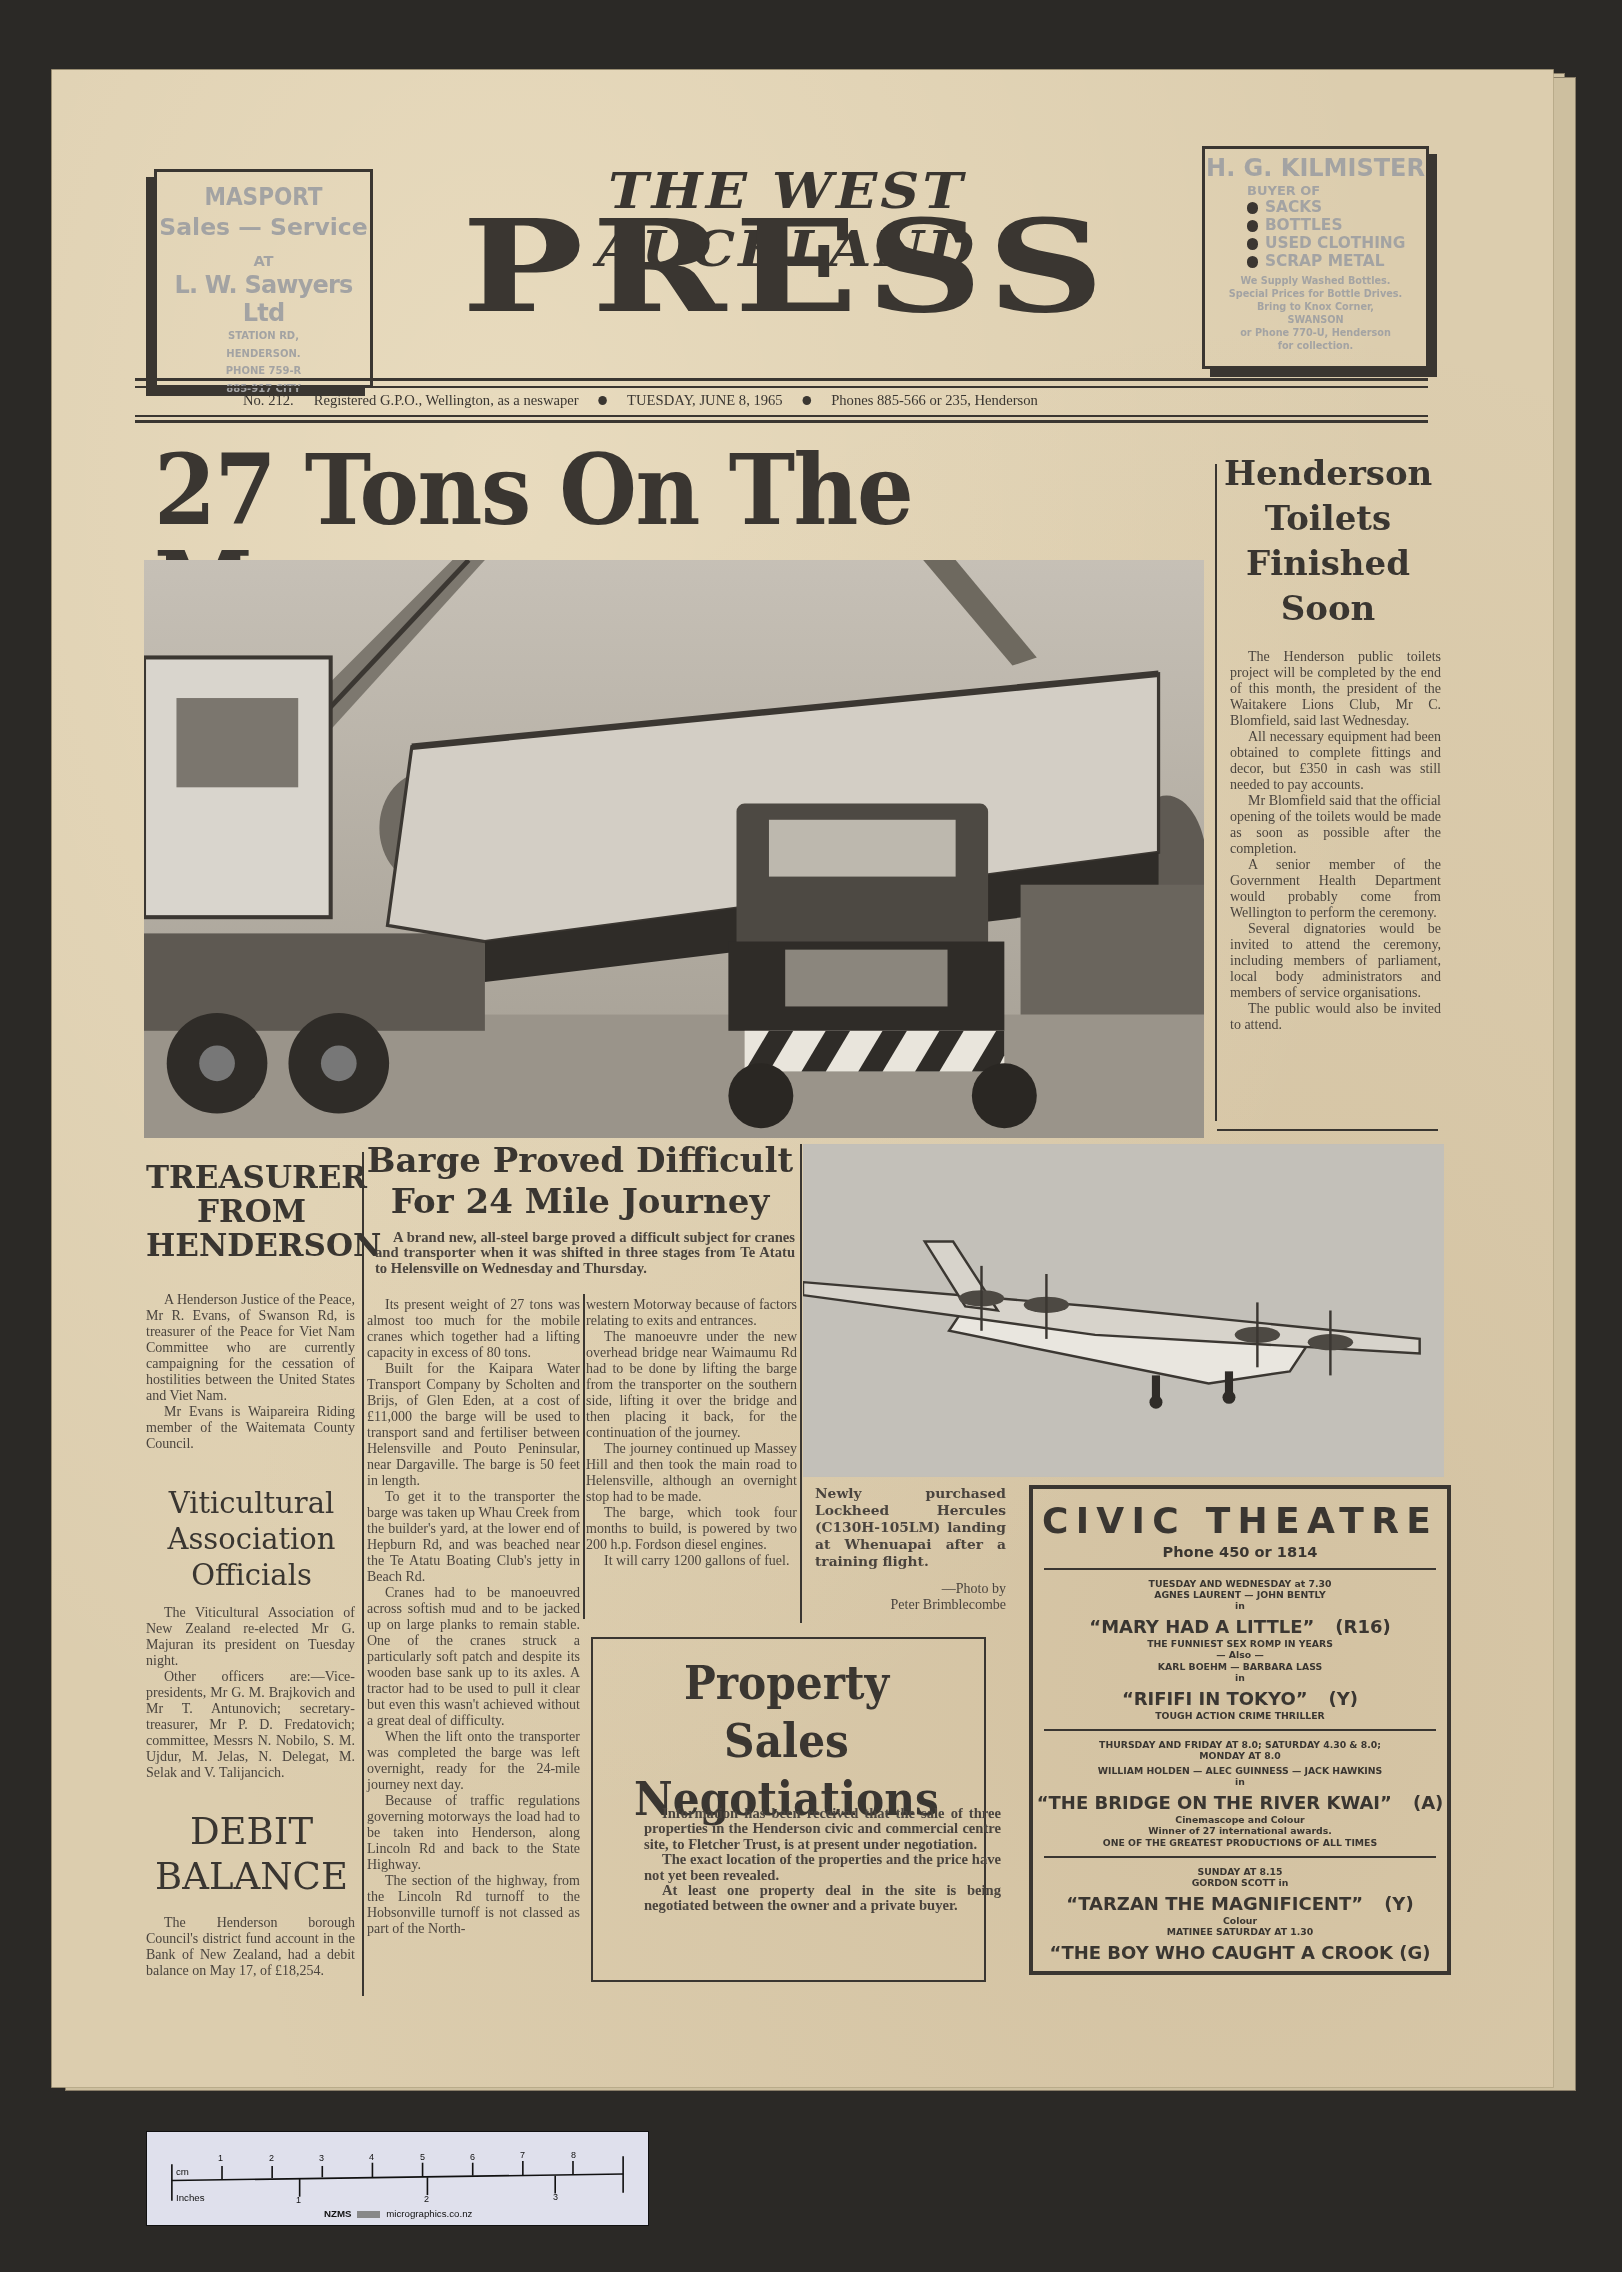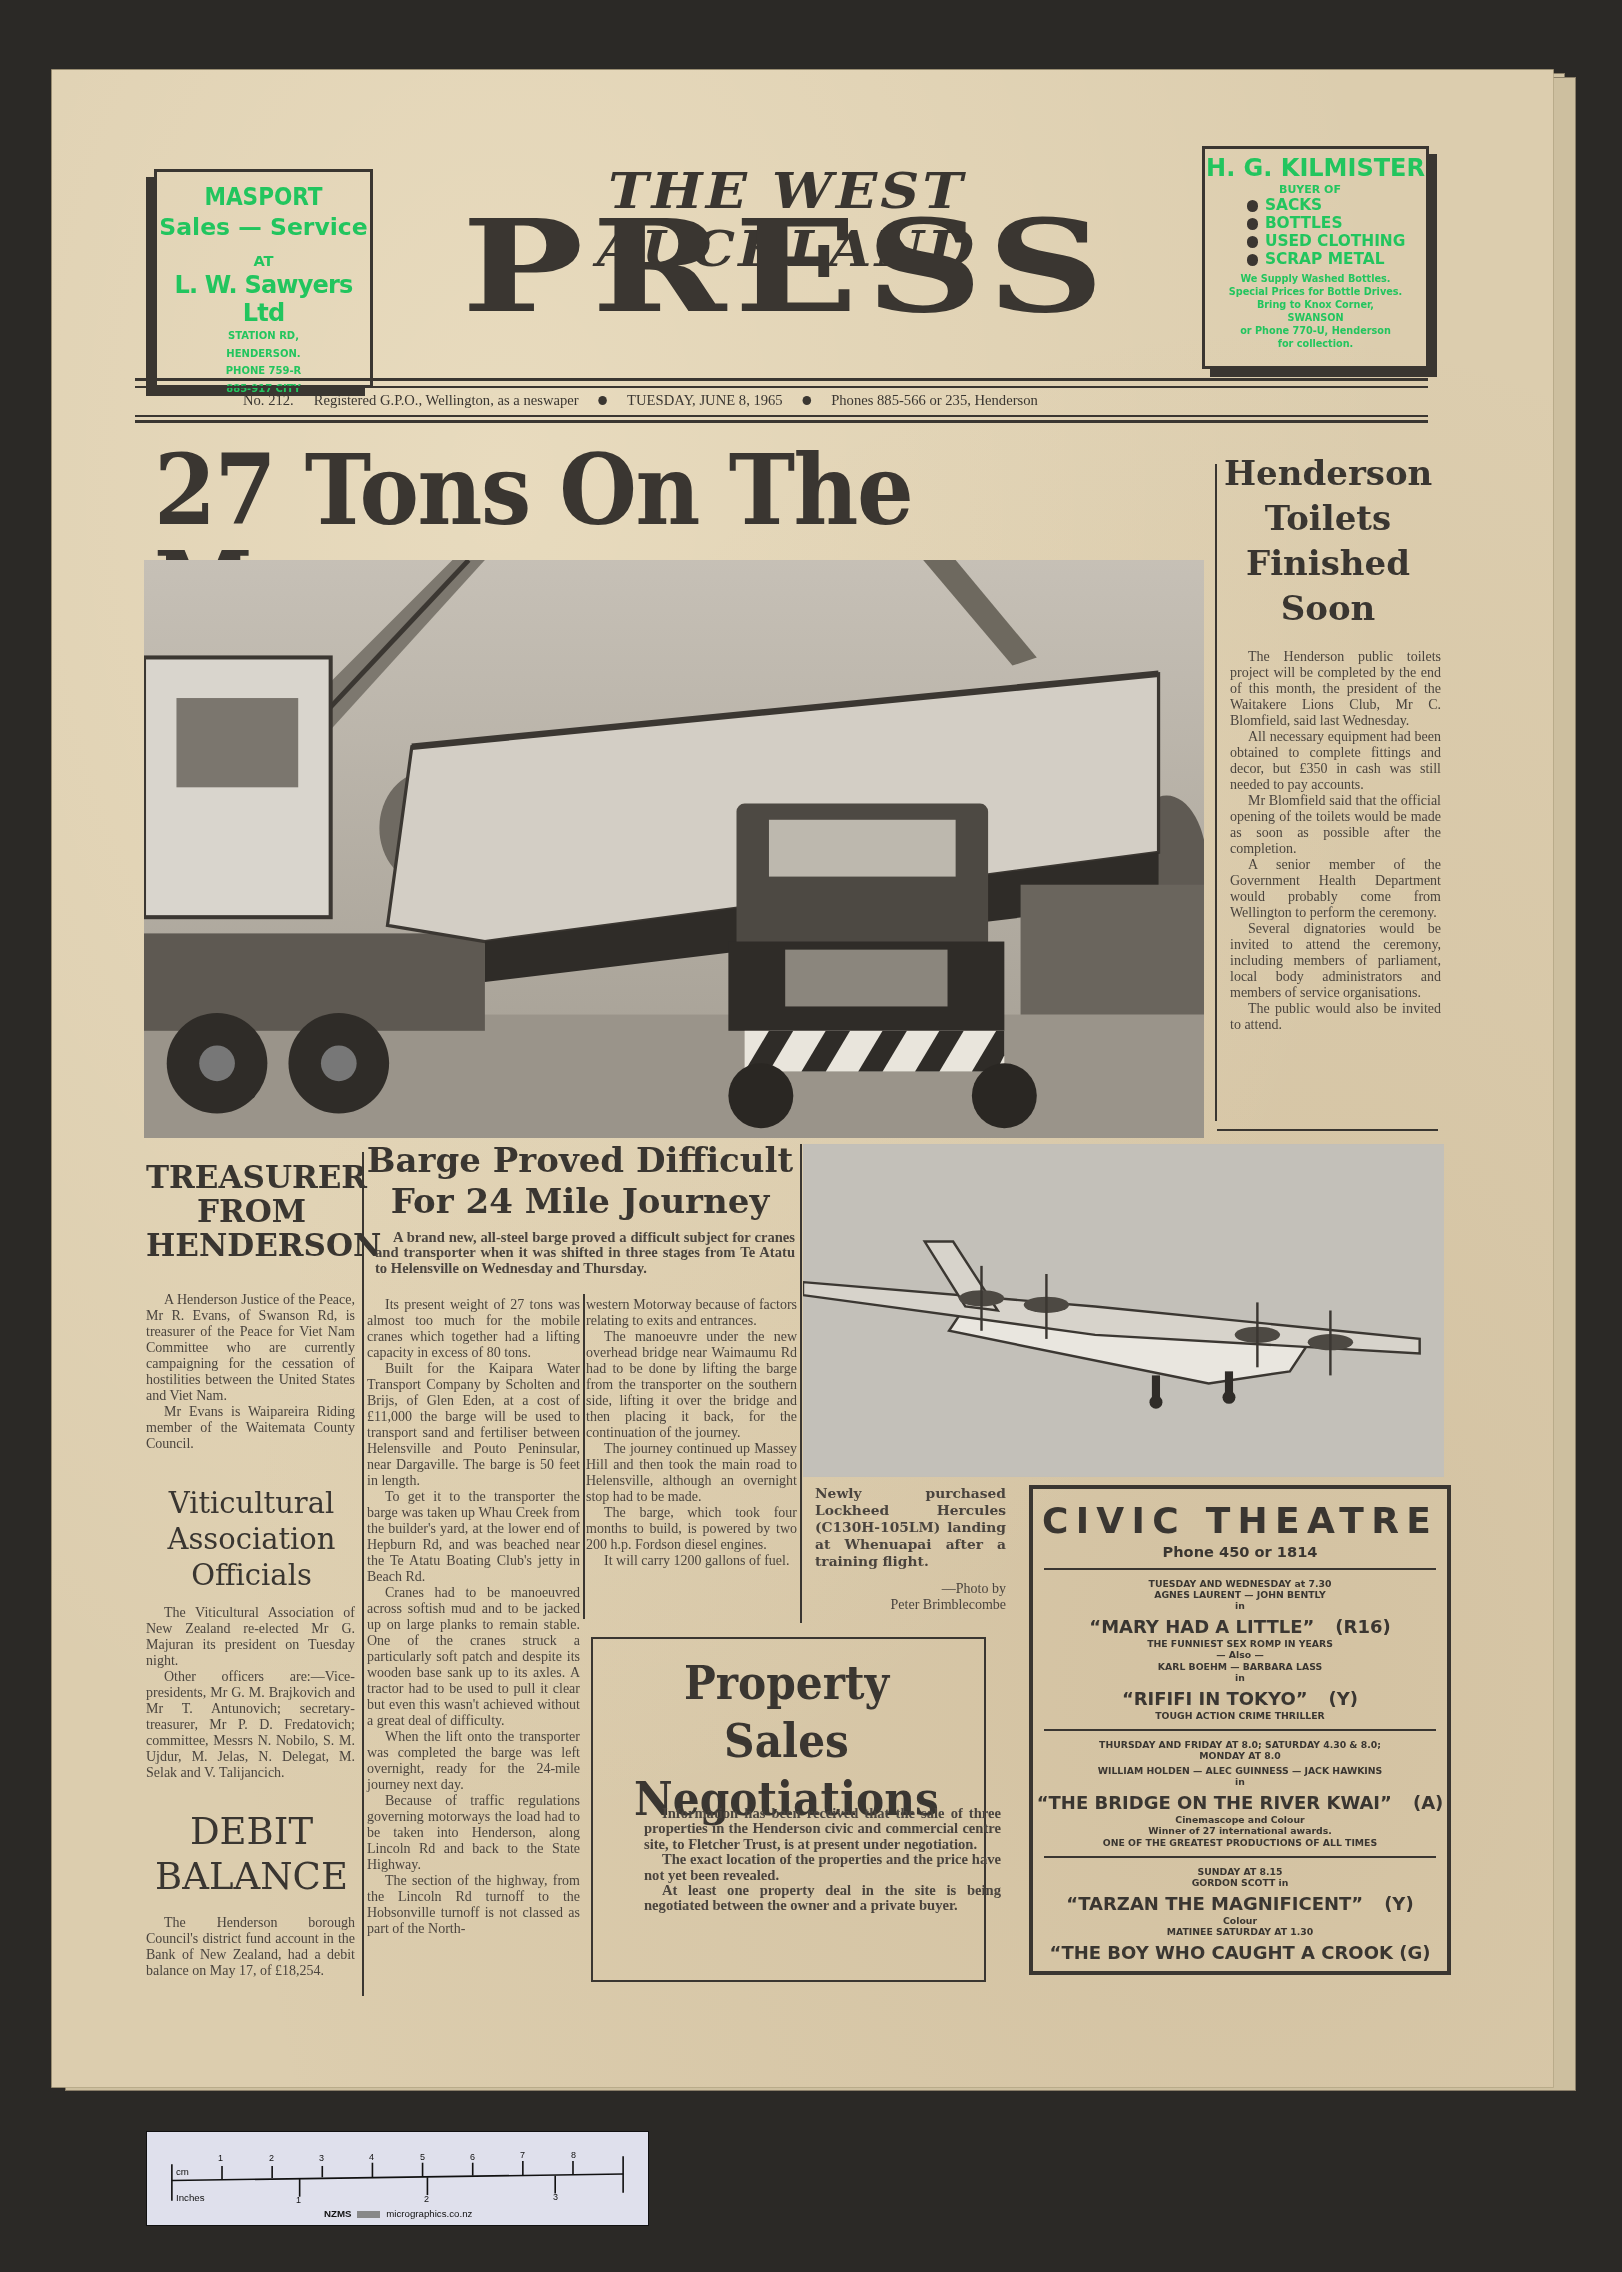--- a/index.html
+++ b/index.html
@@ -21,31 +21,31 @@
       radial-gradient(ellipse at 30% 20%, rgba(255,245,220,0.35), transparent 60%),
       radial-gradient(ellipse at 80% 80%, rgba(160,130,90,0.15), transparent 60%);
     box-shadow: 0 0 0 0.8px #b5a685;
   }
   .abs { position:absolute; }
 
   
   .ad-box {
     position:absolute; border:3.2px solid #3a3631; background:transparent;
     box-shadow: -8px 8px 0 0 #3a3631;
-    text-align:center; font-family:"DejaVu Sans", sans-serif; font-weight:bold; color:#22c55e;
+    text-align:center; font-family:"DejaVu Sans", sans-serif; font-weight:bold; color:#a3a3a3;
   }
   .ad-left { left:154px; top:169px; width:213px; height:213px; }
   .ad-right { left:1202px; top:146px; width:221px; height:217px; box-shadow: 8px 8px 0 0 #3a3631; }
   .ad-left .l1 { font-size:24px; margin-top:11.4px; font-family:"DejaVu Sans Condensed","DejaVu Sans",sans-serif; letter-spacing:0px; }
   .ad-left .l2 { font-size:23.5px; margin-top:1.6px; }
   .ad-left .l3 { font-size:14.6px; margin-top:11px; }
   .ad-left .l4 { font-size:24px; margin-top:1.6px; letter-spacing:-0.8px; }
   .ad-left .l5 { font-size:10px; line-height:16px; margin-top:1.6px; }
   .ad-right .r1 { font-size:24px; margin-top:4.9px; letter-spacing:0px; }
-  .ad-right .r2 { font-size:11px; text-align:left; padding-left:42px; margin-top:1.6px;margin-left:32px; }
+  .ad-right .r2 { font-size:13px; text-align:left; padding-left:42px; margin-top:1.6px; }
   .ad-right .bullets { text-align:left; padding-left:42px; font-size:15.4px; line-height:18px; }
   .ad-right .bullets span.dot { display:inline-block; width:11.4px; height:11.4px; border-radius:50%; background:#3b3631; margin-right:6.5px; vertical-align:middle; }
   .ad-right .small { font-size:9.7px; line-height:13px; margin-top:3.2px; }
 
   .mast-top {
     position:absolute; left:414px; top:156px; width:746px; text-align:center;
     font-family:"DejaVu Serif", serif; font-weight:bold; font-style:italic;
     font-size:54px; letter-spacing:3.2px; color:#3a3631; transform:scaleY(0.9);
   }
   .mast-main {

